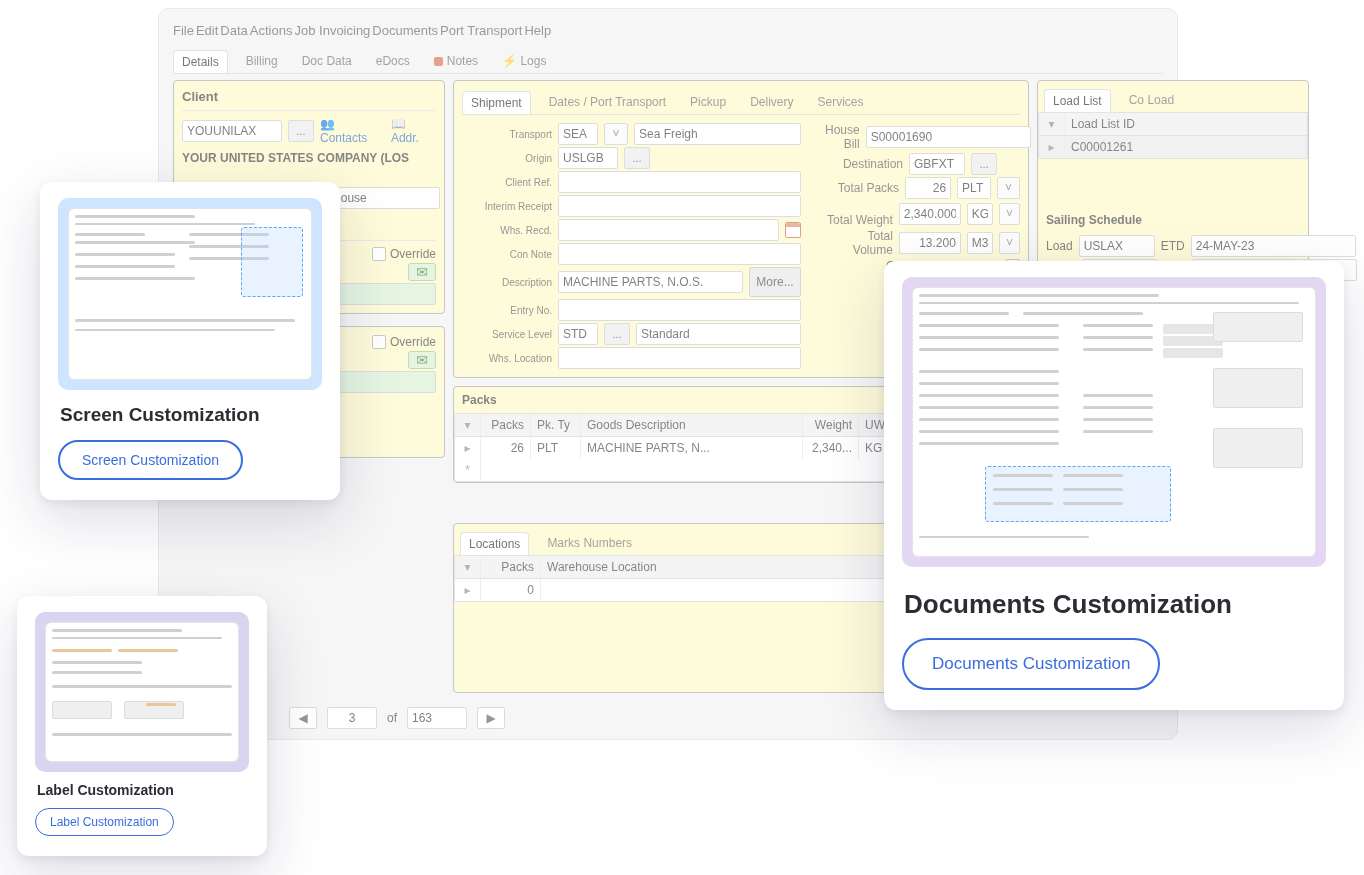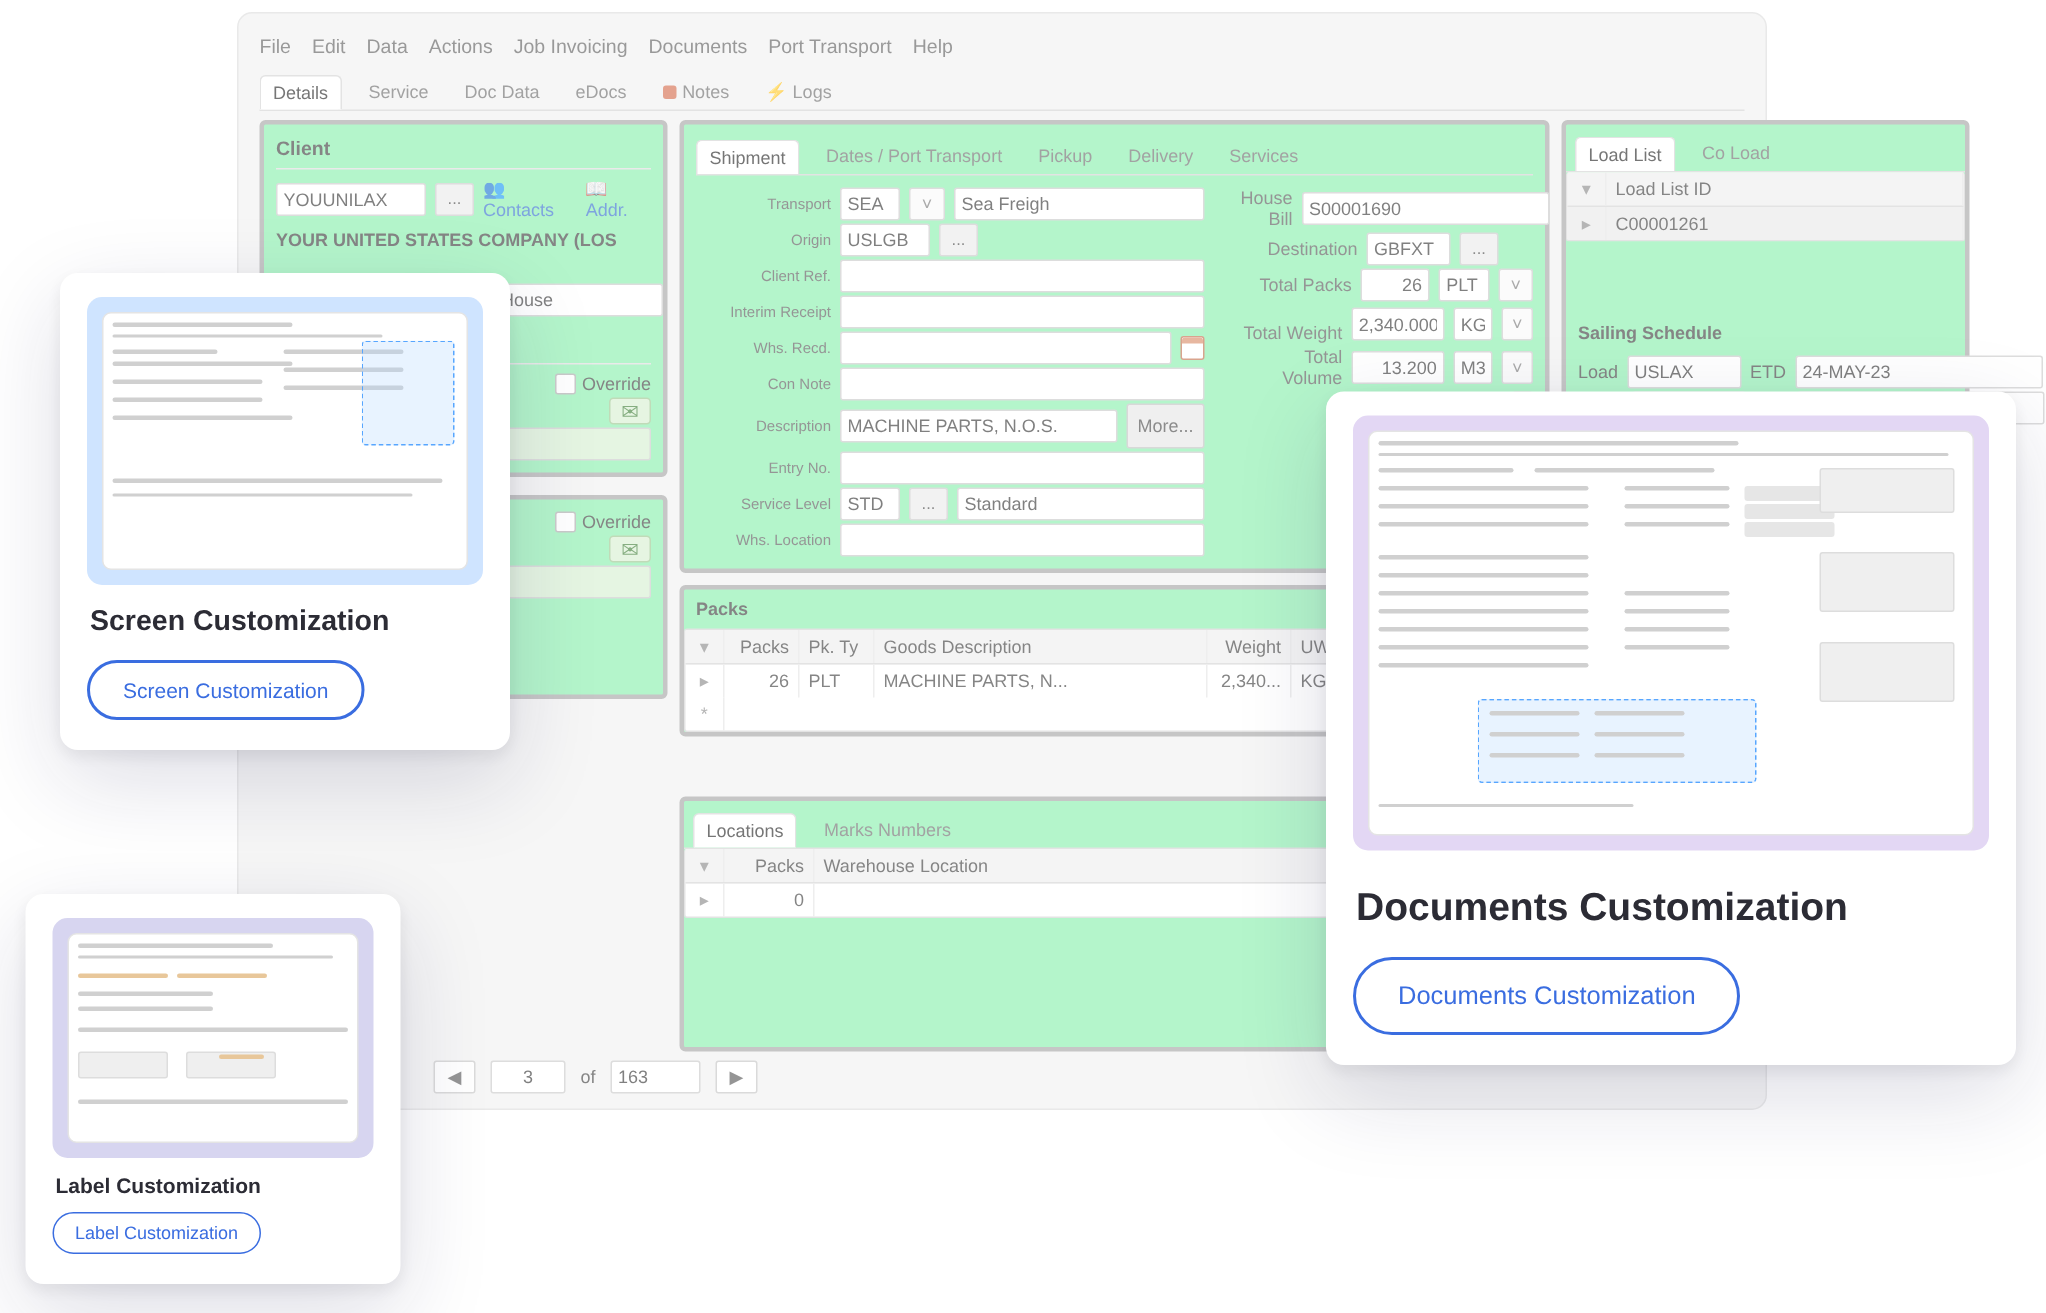--- a/index.html
+++ b/index.html
@@ -10,33 +10,33 @@
   .erp {
     position: absolute;
     left: 158px; top: 8px;
     width: 1020px; height: 732px;
     background: #f0f0f0;
     border: 1px solid #dcdcdc;
     border-radius: 10px;
     padding: 10px 14px 14px 14px;
     opacity: 0.62;
   }
-  .menubar, .tabbar, .innertabs { display: flex; gap: 14px; font-size: 13px; color: #5b5b5b; padding: 4px 0; }
+  .menubar, .tabbar, .innertabs { display: flex; gap: 2px; font-size: 13px; color: #5b5b5b; padding: 4px 0; }
   .menubar span, .tabbar span, .innertabs span { cursor: default; }
   .tabbar { border-bottom: 1px solid #d2d2d2; gap: 12px; margin: 4px 0 0 0; padding-bottom: 0; }
   .tab { padding: 4px 8px; border: 1px solid #d2d2d2; border-bottom: none; background: #f6f6f6; border-radius: 4px 4px 0 0; font-size: 12px; }
   .tab.active { background: #fff; color: #222; }
   .tab.plain { border: none; background: none; padding: 4px 6px; color: #6a6a6a; }
 
   .dot-icon { width: 9px; height: 9px; border-radius: 2px; display: inline-block; vertical-align: -1px; margin-right: 4px; }
   .dot-red { background: #d46a4a; }
   .dot-yellow { color: #d4a817; font-weight: bold; }
 
   .cols { display: flex; gap: 8px; margin-top: 6px; }
-  .panel { background: #86efac; border: 3px solid #a3a3a3; border-radius: 4px; padding: 6px 8px; }
+  .panel { background: #fef9c3; border: 1px solid #a3a3a3; border-radius: 4px; padding: 6px 8px; }
   .panel-title { font-weight: 600; font-size: 13px; padding: 2px 0 6px 0; border-bottom: 1px solid #ddd; margin-bottom: 6px; }
 
   .row { display: flex; align-items: center; gap: 6px; margin: 2px 0; }
   .lbl { width: 82px; text-align: right; color: #555; font-size: 12px; }
   .lbl-w { width: 110px; text-align: right; color: #555; font-size: 12px; }
   .lbl-sm { width: 90px; text-align: right; color: #555; font-size: 10px; }
   .inp {
     height: 22px; background: #fff; border: 1px solid #c8c8c8; border-radius: 2px;
     font-size: 12px; padding: 0 4px; color: #333;
   }
@@ -91,21 +91,21 @@
       <span>Data</span>
       <span>Actions</span>
       <span>Job Invoicing</span>
       <span>Documents</span>
       <span>Port Transport</span>
       <span>Help</span>
     </div>
 
     <div class="tabbar">
       <span class="tab active">Details</span>
-      <span class="tab plain">Service</span>
+      <span class="tab plain">Billing</span>
       <span class="tab plain">Doc Data</span>
       <span class="tab plain">eDocs</span>
       <span class="tab plain"><span class="dot-icon dot-red"></span><span>Notes</span></span>
       <span class="tab plain"><span class="dot-yellow">⚡</span> <span>Logs</span></span>
     </div>
 
     <div class="cols">
 
       <div style="width:272px;">
         <div class="panel">

